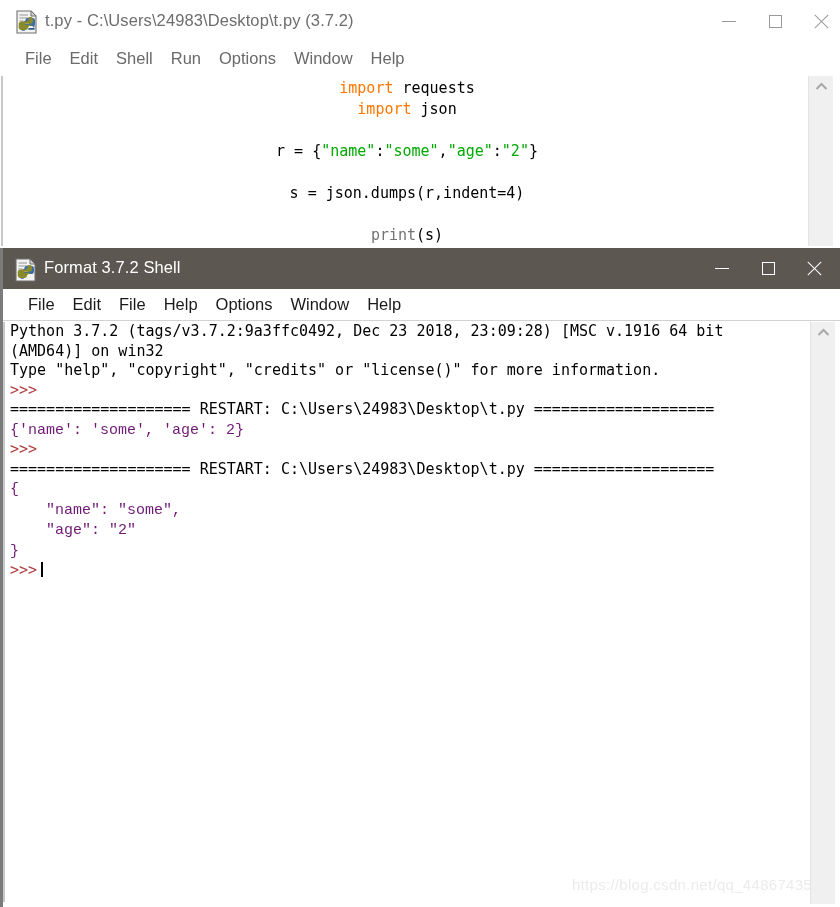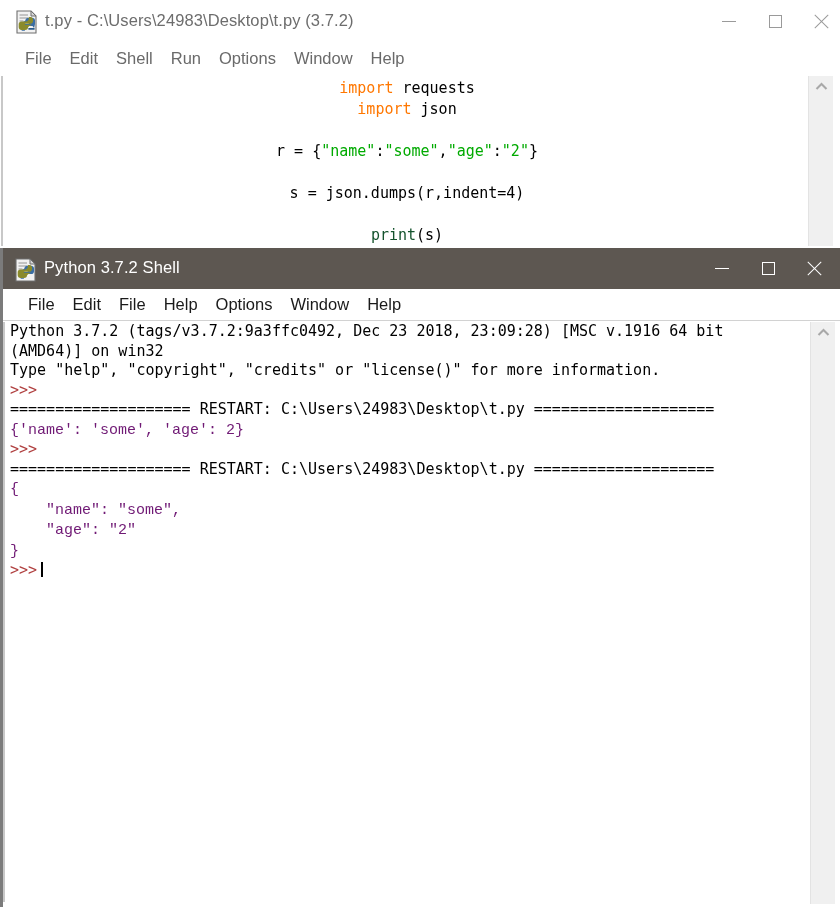--- a/index.html
+++ b/index.html
@@ -127,21 +127,21 @@
     left: 1px;
     top: 76px;
     width: 806px;
     height: 170px;
     padding: 2px 0 0 4px;
     border-left: 2px solid #c8c8c8;
     text-align: center;
   }
   .tok-kw      { color: #ff7700; }
   .tok-str     { color: #00aa00; }
-  .tok-builtin { color: #14532d; }
+  .tok-builtin { color: #737373; }
   .tok-plain   { color: #000000; }
 
   
   .vscroll {
     position: absolute;
     width: 25px;
     background: #f0f0f0;
     border-left: 1px solid #e3e3e3;
     box-sizing: border-box;
   }
@@ -311,21 +311,21 @@
           <line x1="5.5" y1="9" x2="14" y2="9"></line>
           <line x1="5.5" y1="12" x2="14" y2="12"></line>
           <line x1="5.5" y1="15" x2="12" y2="15"></line>
         </g>
         <path d="M11.5 11.4 c0-1.6 1.1-2.6 3.1-2.6 h3.4 c1.8 0 3 1 3 2.6 v3.1 c0 1.6-1.2 2.6-3 2.6 h-3.5 c-2.1 0-3.6 1.2-3.6 3.1 v1.6 h-1.7 c-1.6 0-2.6-1.3-2.6-3.4 0-2.2 0.9-3.5 2.6-3.5 h5.6 v-0.9 h-6.8 z" fill="#3a6ea5"></path>
         <path d="M14.6 19.8 c0 1.6-1.1 2.6-3.1 2.6 h-3.3 c-1.8 0-3-1-3-2.6 v-3.1 c0-1.6 1.2-2.6 3-2.6 h3.5 c2.1 0 3.6-1.2 3.6-3.1 v-1.6 h1.7 c1.6 0 2.6 1.3 2.6 3.4 0 2.2-0.9 3.5-2.6 3.5 h-5.6 v0.9 h6.8 z" fill="#8a8a2b" transform="translate(-0.5,-1.5)"></path>
         <circle cx="10.1" cy="11.2" r="0.75" fill="#ffffff"></circle>
         <circle cx="15.4" cy="18.0" r="0.75" fill="#ffffff"></circle>
       </svg>
     </span>
-    <span id="shell-title-text" class="title-text">Python 3.7.2 Shell</span>
+    <span id="shell-title-text" class="title-text">Format 3.7.2 Shell</span>
 
     <div class="win-controls">
       <button class="win-btn">
         <span class="glyph-min"></span>
       </button>
       <button class="win-btn">
         <span class="glyph-max"></span>
       </button>
       <button class="win-btn">
         <span class="glyph-close"></span>
@@ -346,13 +346,14 @@
   <div id="shell-code" class="code-area"><div><span class="sh-normal">Python 3.7.2 (tags/v3.7.2:9a3ffc0492, Dec 23 2018, 23:09:28) [MSC v.1916 64 bit</span></div><div><span class="sh-normal">(AMD64)] on win32</span></div><div><span class="sh-normal">Type "help", "copyright", "credits" or "license()" for more information.</span></div><div><span class="sh-prompt">&gt;&gt;&gt; </span></div><div><span class="sh-normal">==================== RESTART: C:\Users\24983\Desktop\t.py ====================</span></div><div><span class="sh-out">{'name': 'some', 'age': 2}</span></div><div><span class="sh-prompt">&gt;&gt;&gt; </span></div><div><span class="sh-normal">==================== RESTART: C:\Users\24983\Desktop\t.py ====================</span></div><div><span class="sh-out">{</span></div><div><span class="sh-out">    "name": "some",</span></div><div><span class="sh-out">    "age": "2"</span></div><div><span class="sh-out">}</span></div><div><span class="sh-prompt">&gt;&gt;&gt;</span><span class="sh-cursor"></span></div></div>
 
   <div id="shell-vscroll" class="vscroll">
     <span class="vscroll-arrow">
       <svg width="13" height="9" viewBox="0 0 13 9">
           <path d="M1.5 7 L6.5 2 L11.5 7" fill="none" stroke="#a8a8a8" stroke-width="2.1"></path>
         </svg>
     </span>
   </div>
 
+  <div id="watermark">https://blog.csdn.net/qq_44867435</div>
 </div>
 
 </body></html>

